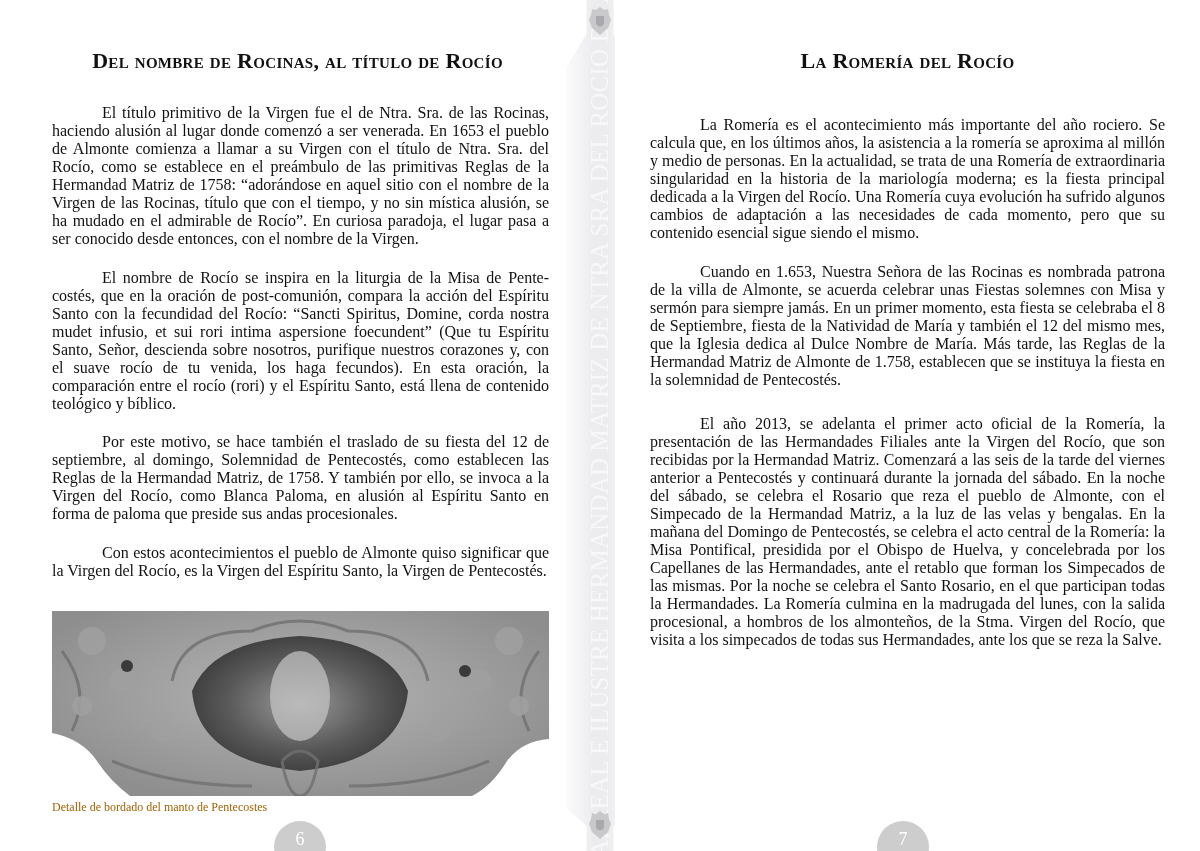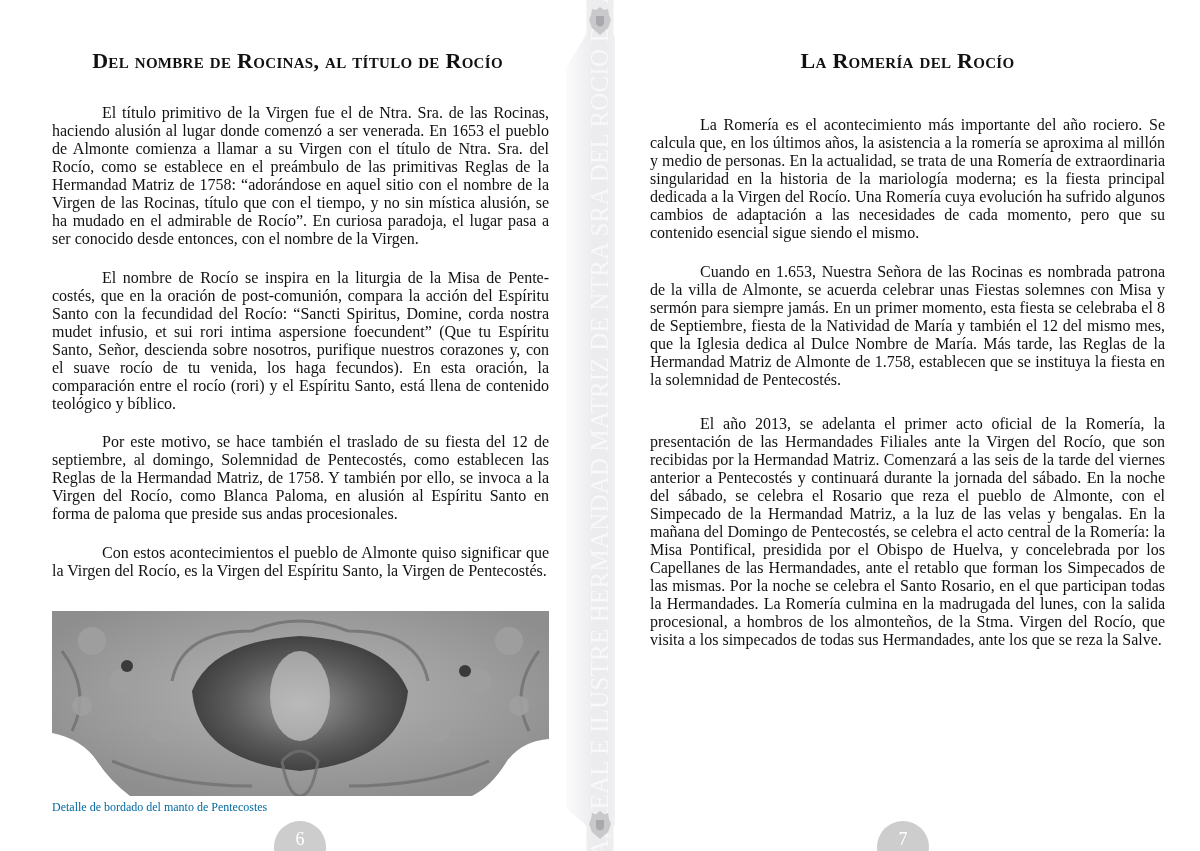--- a/index.html
+++ b/index.html
@@ -24,21 +24,21 @@
     .page-right .col { left: 35px; width: 515px; top: 116px; }
     .col p { margin: 0 0 20.5px 0; text-indent: 50px; hyphens: manual; }
     .page-right .col p.p2 { margin-bottom: 26px; }
 
     .figure {
       position: absolute; left: 52px; top: 611px; width: 497px; height: 185px;
       overflow: hidden;
     }
     .figure svg { width: 100%; height: 100%; display: block; }
     .caption {
-      position: absolute; left: 52px; top: 800px; font-size: 12px; color: #0369a1;
+      position: absolute; left: 52px; top: 800px; font-size: 12px; color: #a16207;
     }
     .page-num {
       position: absolute; bottom: -22px; width: 52px; height: 52px; border-radius: 50%;
       background: #cdcdcd; color: #fff; text-align: center;
       font-size: 18px; line-height: 36px;
     }
     .page-left .page-num { left: 274px; }
     .page-right .page-num { left: 262px; }
 
     .spine {

